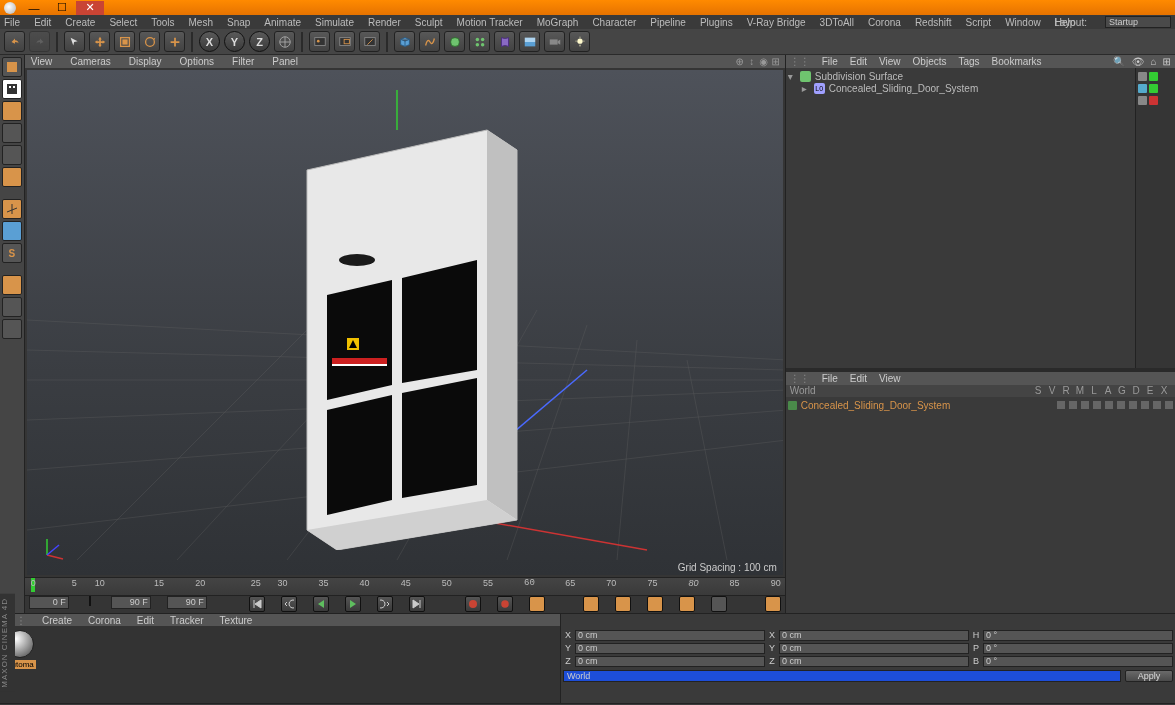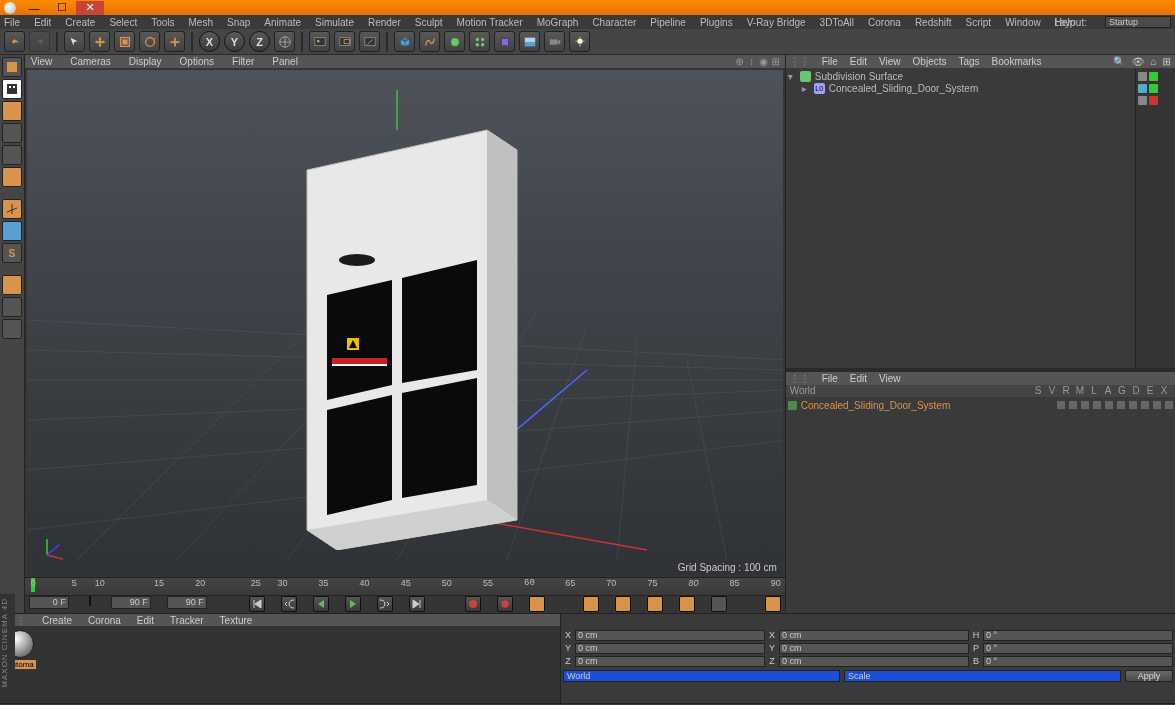--- a/index.html
+++ b/index.html
@@ -549,21 +549,20 @@
     <div class="coord-row">
       <div class="lbl">Z</div>
         <div class="fld">0 cm</div>
       <div class="lbl">Z</div>
         <div class="fld">0 cm</div>
       <div class="lbl">B</div>
         <div class="fld">0 °</div>
     </div>
     <div class="coord-bot">
       <div class="coord-sel">World</div>
-      <div class="coord-sel">Scale</div>
       <div class="apply-btn">Apply</div>
     </div>
   </div>
 </div>
 
 <div class="maxon">MAXON CINEMA 4D</div>
 
 <div class="statusbar">
   <span style="color:#888;margin-right:6px">⋮⋮</span>
   <span>Move : Click and drag to move elements. Hold down SHIFT to quantize movement / add to the selection in point mode, CTRL to remove.</span>

